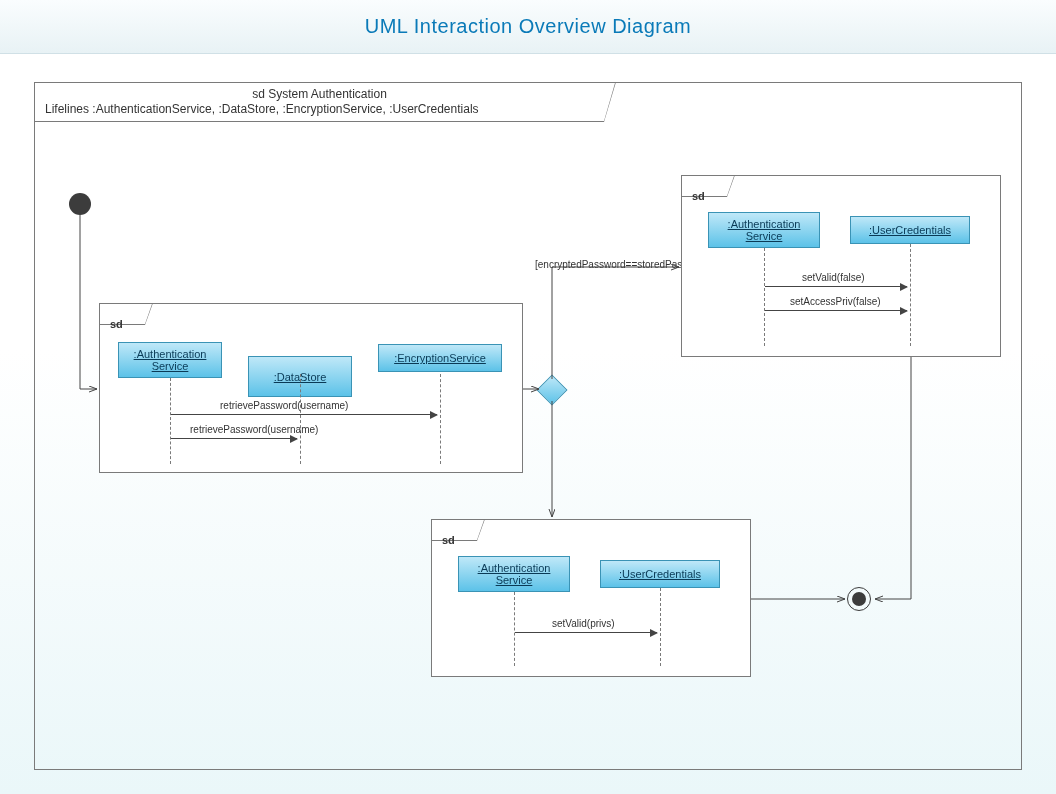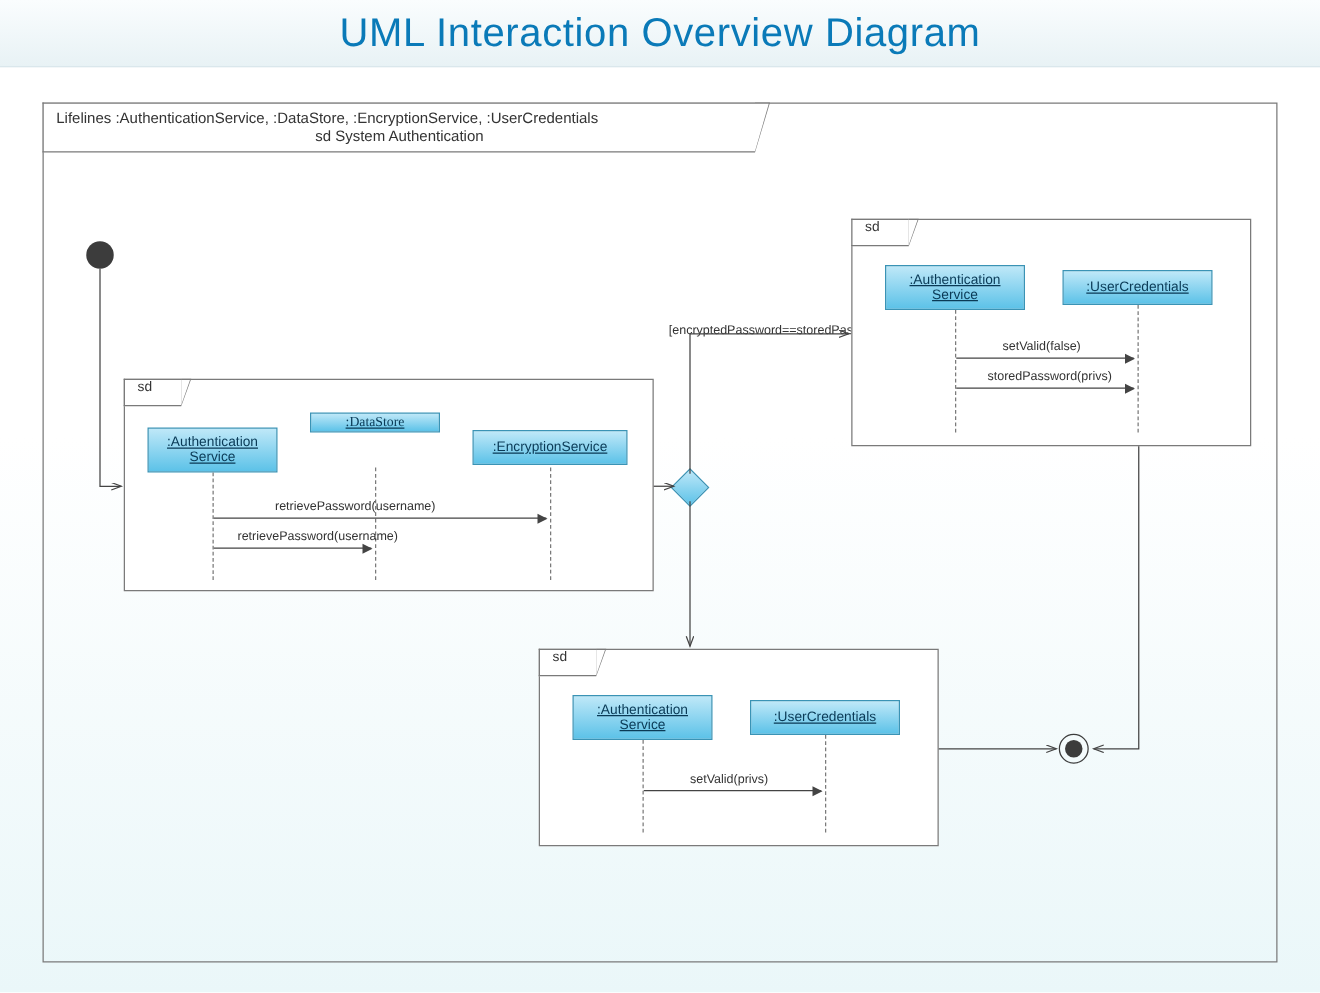--- a/index.html
+++ b/index.html
@@ -14,21 +14,21 @@
     width: 100%;
     height: 54px;
     background: linear-gradient(to bottom, #fafdfe 0%, #e8f2f5 100%);
     border-bottom: 1px solid #d0e0e6;
     display: flex;
     align-items: center;
     justify-content: center;
   }
   .title {
     color: #0a7ab8;
-    font-size: 32px;
+    font-size: 20px;
     font-weight: normal;
     letter-spacing: 0.5px;
   }
   .canvas {
     position: absolute;
     top: 54px;
     left: 0;
     width: 1056px;
     height: 740px;
     background: linear-gradient(to bottom, #ffffff 0%, #ffffff 40%, #eaf7f9 100%);
@@ -87,23 +87,23 @@
   .sd-tab {
     position: absolute;
     left: -1px;
     top: -1px;
     height: 22px;
     background: white;
     border-top: 1px solid #7a7a7a;
     border-left: 1px solid #7a7a7a;
     border-bottom: 1px solid #7a7a7a;
     font-size: 11px;
-    font-weight: normal;
+    font-weight: bold;
     color: #333;
-    padding: 0 14px 3px 10px;
+    padding: 14px 14px 3px 10px;
     width: 46px;
   }
   .sd-tab::after {
     content: '';
     position: absolute;
     right: -8px;
     top: -1px;
     border-bottom: 22px solid transparent;
     border-left: 8px solid #7a7a7a;
   }
@@ -189,31 +189,31 @@
 <body>
 
 <div class="title-bar">
   <div class="title">UML Interaction Overview Diagram</div>
 </div>
 
 <div class="canvas">
 
   <div class="outer-frame">
     <div class="outer-header">
+      <div style="text-align:center">sd System Authentication</div>
       <div>Lifelines :AuthenticationService, :DataStore, :EncryptionService, :UserCredentials</div>
-      <div style="text-align:center">sd System Authentication</div>
     </div>
 
     <div class="initial-node" style="left:34px; top:110px;"></div>
 
     <div class="sd-frame" style="left:64px; top:220px; width:424px; height:170px;">
       <div class="sd-tab">sd</div>
       <div class="lifeline-box" style="left:18px; top:38px; width:104px; height:36px; white-space:pre-line;">:Authentication
 Service</div>
-      <div class="lifeline-box" style="left:148px; top:26px; width:104px; height:16px;font-family:Liberation Serif, serif;">:DataStore</div>
+      <div class="lifeline-box" style="left:148px; top:52px; width:104px; height:41px;">:DataStore</div>
       <div class="lifeline-box" style="left:278px; top:40px; width:124px; height:28px;">:EncryptionService</div>
       <div class="dashline" style="left:70px; top:74px; height:86px;"></div>
       <div class="dashline" style="left:200px; top:70px; height:90px;"></div>
       <div class="dashline" style="left:340px; top:70px; height:90px;"></div>
       <div class="msg-label" style="left:120px; top:96px;">retrievePassword(username)</div>
       <div class="arrow" style="left:71px; top:110px; width:266px;"></div>
       <div class="msg-label" style="left:90px; top:120px;">retrievePassword(username)</div>
       <div class="arrow" style="left:71px; top:134px; width:126px;"></div>
     </div>
 
@@ -222,21 +222,21 @@
 
     <div class="sd-frame" style="left:646px; top:92px; width:320px; height:182px;">
       <div class="sd-tab">sd</div>
       <div class="lifeline-box" style="left:26px; top:36px; width:112px; height:36px; white-space:pre-line;">:Authentication
 Service</div>
       <div class="lifeline-box" style="left:168px; top:40px; width:120px; height:28px;">:UserCredentials</div>
       <div class="dashline" style="left:82px; top:72px; height:98px;"></div>
       <div class="dashline" style="left:228px; top:68px; height:102px;"></div>
       <div class="msg-label" style="left:120px; top:96px;">setValid(false)</div>
       <div class="arrow" style="left:83px; top:110px; width:142px;"></div>
-      <div class="msg-label" style="left:108px; top:120px;">storedPassword(privs)</div>
+      <div class="msg-label" style="left:108px; top:120px;">setAccessPriv(false)</div>
       <div class="arrow" style="left:83px; top:134px; width:142px;"></div>
     </div>
 
     <div class="sd-frame" style="left:396px; top:436px; width:320px; height:158px;">
       <div class="sd-tab">sd</div>
       <div class="lifeline-box" style="left:26px; top:36px; width:112px; height:36px; white-space:pre-line;">:Authentication
 Service</div>
       <div class="lifeline-box" style="left:168px; top:40px; width:120px; height:28px;">:UserCredentials</div>
       <div class="dashline" style="left:82px; top:72px; height:74px;"></div>
       <div class="dashline" style="left:228px; top:68px; height:78px;"></div>

